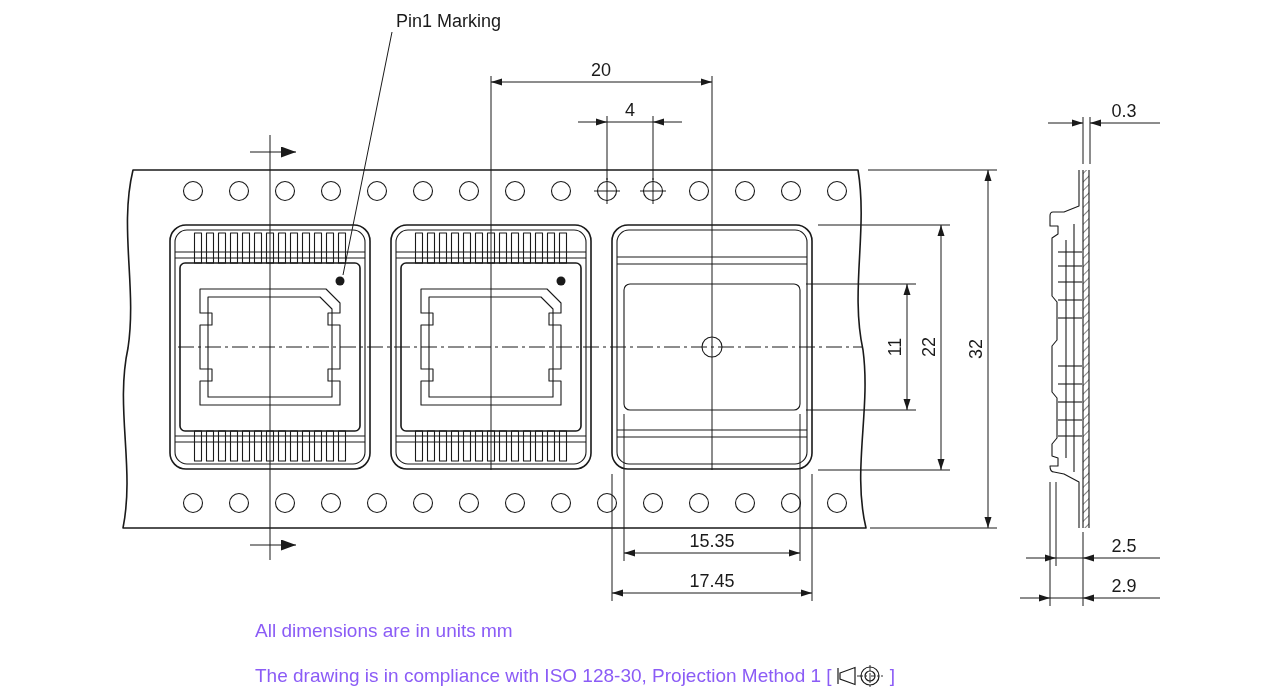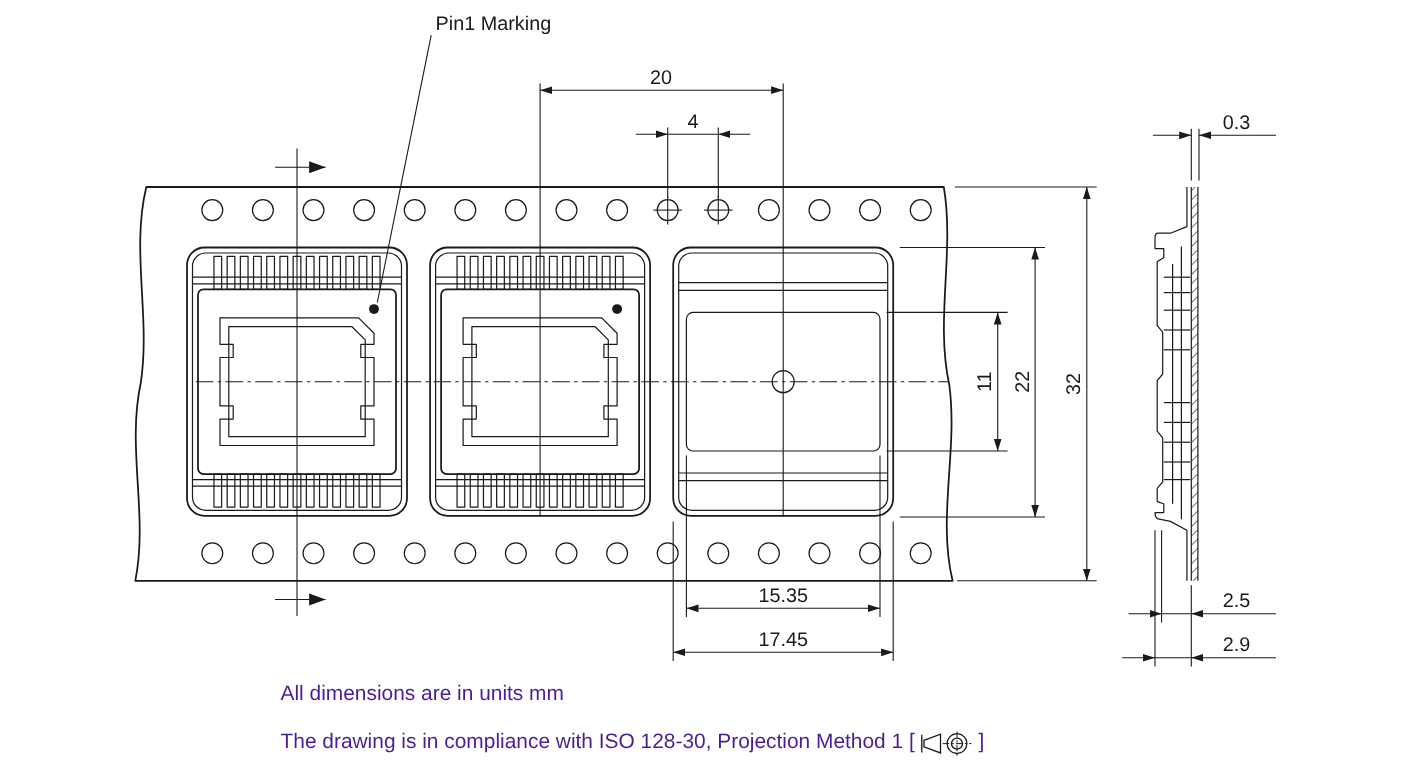--- a/index.html
+++ b/index.html
@@ -6,21 +6,21 @@
   .canvas{position:relative;width:1280px;height:694px;background:#fff;overflow:hidden;
           font-family:"Liberation Sans",sans-serif;}
   svg{display:block;}
   .ln  {stroke:#1a1a1a;stroke-width:1.6;fill:none;stroke-linejoin:round;}
   .thin{stroke:#1a1a1a;stroke-width:1.1;fill:none;stroke-linejoin:round;}
   .dim {stroke:#1a1a1a;stroke-width:1;fill:none;}
   .cl  {stroke:#1a1a1a;stroke-width:1;fill:none;stroke-dasharray:16 4 3 4;}
   .txt {fill:#1a1a1a;font-size:18px;font-family:"Liberation Sans",sans-serif;}
   .dot {fill:#1a1a1a;stroke:none;}
   .tape{fill:#ffffff;stroke:#1a1a1a;stroke-width:1.6;stroke-linejoin:round;}
-  .notes{position:absolute;left:255px;color:#4c1d95;font-size:19px;display:flex;align-items:flex-start;white-space:pre;}
+  .notes{position:absolute;left:255px;color:#8b5cf6;font-size:19px;display:flex;align-items:center;white-space:pre;}
   .note-units{top:620px;}
   .note-standard{top:664px;}
   .proj{margin:0 3px;}
 </style>
 </head>
 <body>
 
 <div class="canvas">
 
 <svg width="1280" height="694" viewBox="0 0 1280 694">

